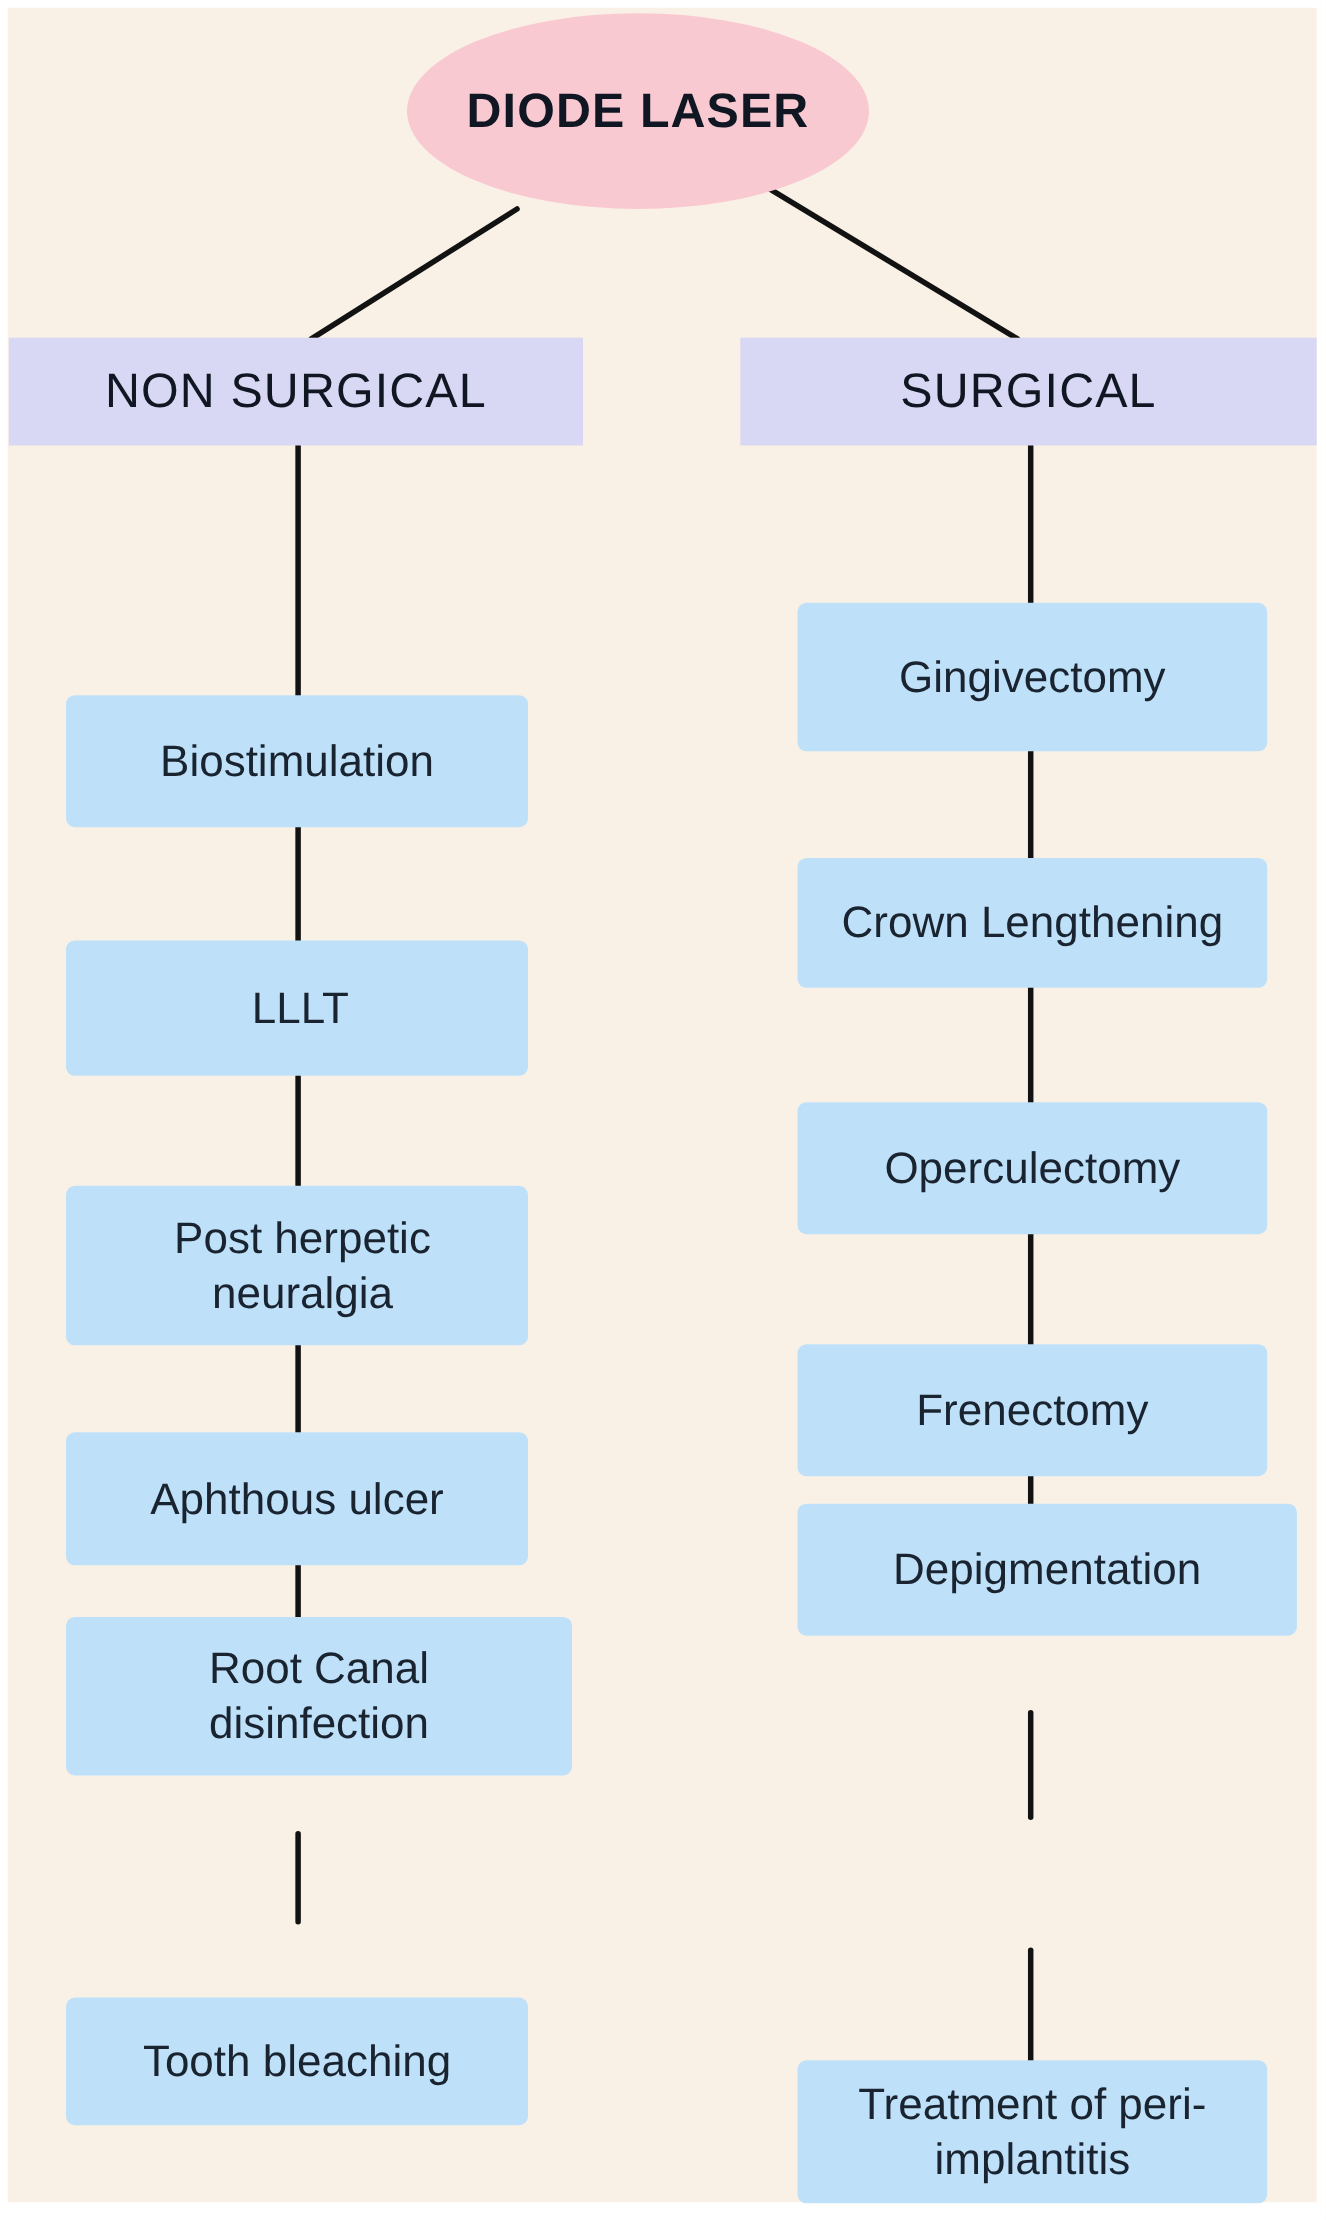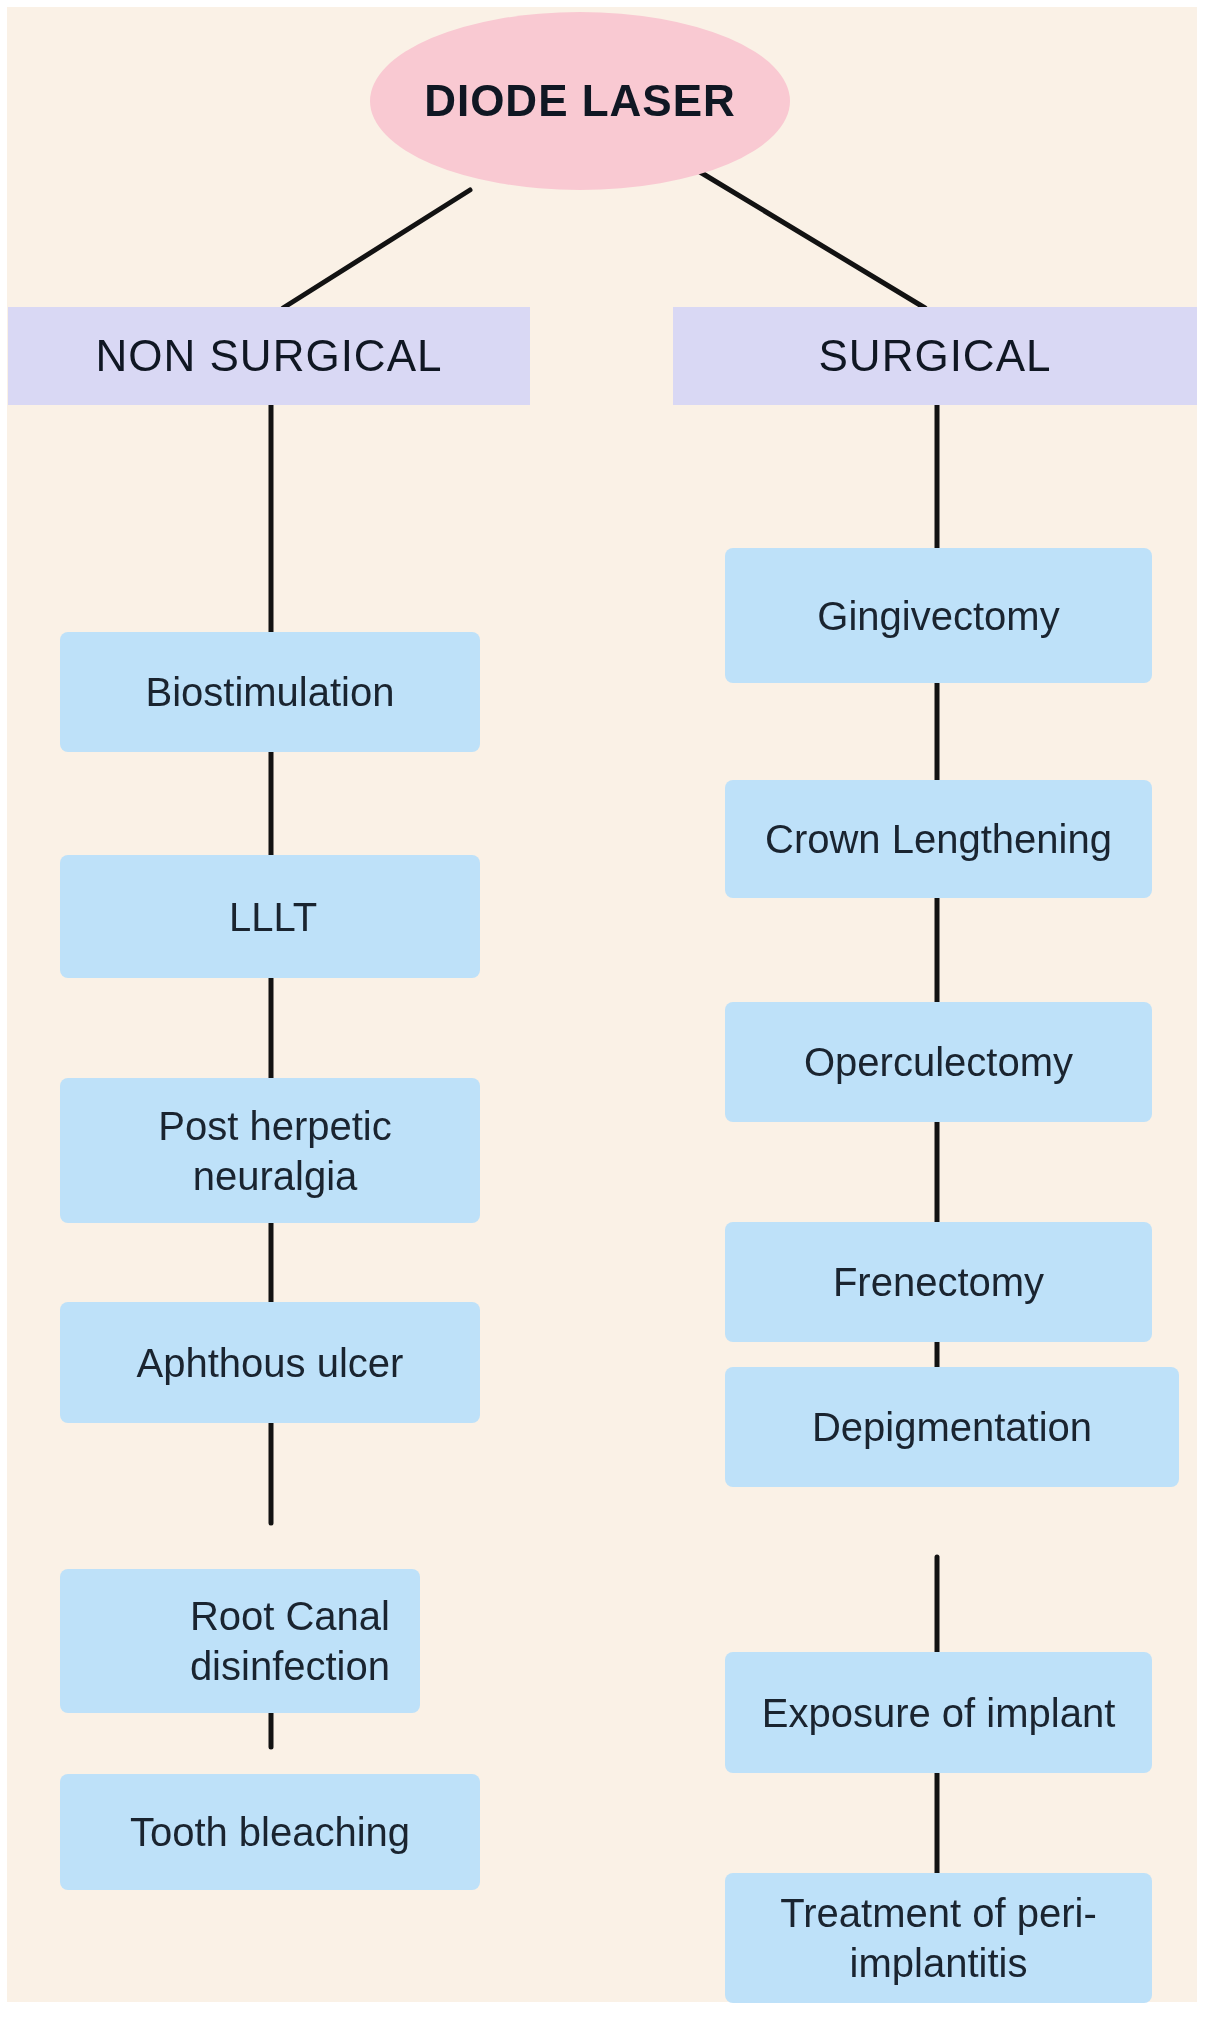--- a/index.html
+++ b/index.html
@@ -96,41 +96,38 @@
   </div>
   <div class="node item" style="left:60px;top:855px;width:420px;height:123px;padding-left:36px;">
     <span>LLLT</span>
   </div>
   <div class="node item" style="left:60px;top:1078px;width:420px;height:145px;padding-left:40px;">
     <span>Post herpetic neuralgia</span>
   </div>
   <div class="node item" style="left:60px;top:1302px;width:420px;height:121px;">
     <span>Aphthous ulcer</span>
   </div>
-  <div class="node item" style="left:60px;top:1569px;width:360px;height:144px;text-align:right;">
+  <div class="node item" style="left:60px;top:1470px;width:460px;height:144px;">
     <span>Root Canal disinfection</span>
   </div>
-  <div class="node item" style="left:60px;top:1774px;width:420px;height:116px;">
+  <div class="node item" style="left:60px;top:1816px;width:420px;height:116px;">
     <span>Tooth bleaching</span>
   </div>
 
   <div class="node item" style="left:725px;top:548px;width:427px;height:135px;">
     <span>Gingivectomy</span>
   </div>
   <div class="node item" style="left:725px;top:780px;width:427px;height:118px;">
     <span>Crown Lengthening</span>
   </div>
   <div class="node item" style="left:725px;top:1002px;width:427px;height:120px;">
     <span>Operculectomy</span>
   </div>
   <div class="node item" style="left:725px;top:1222px;width:427px;height:120px;text-align:center;">
     <span>Frenectomy</span>
   </div>
   <div class="node item" style="left:725px;top:1367px;width:454px;height:120px;">
     <span>Depigmentation</span>
   </div>
-  <div class="node item" style="left:725px;top:1652px;width:427px;height:121px;">
-    <span>Exposure of implant</span>
-  </div>
   <div class="node item" style="left:725px;top:1873px;width:427px;height:130px;">
     <span>Treatment of peri-implantitis</span>
   </div>
 </div>
 
 </body></html>

